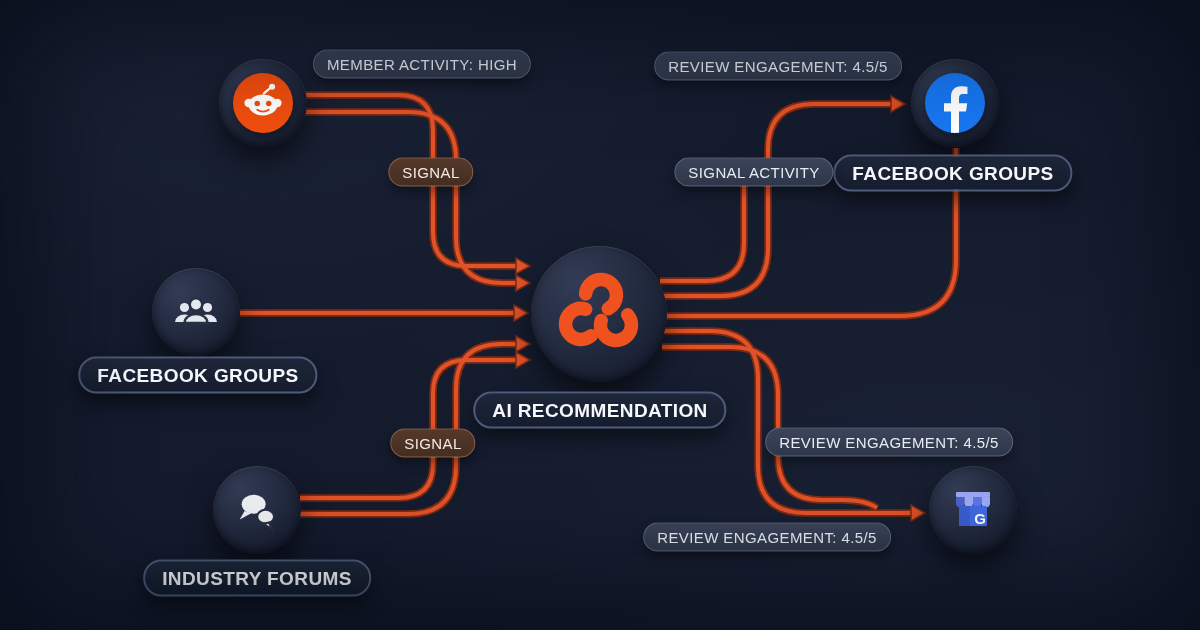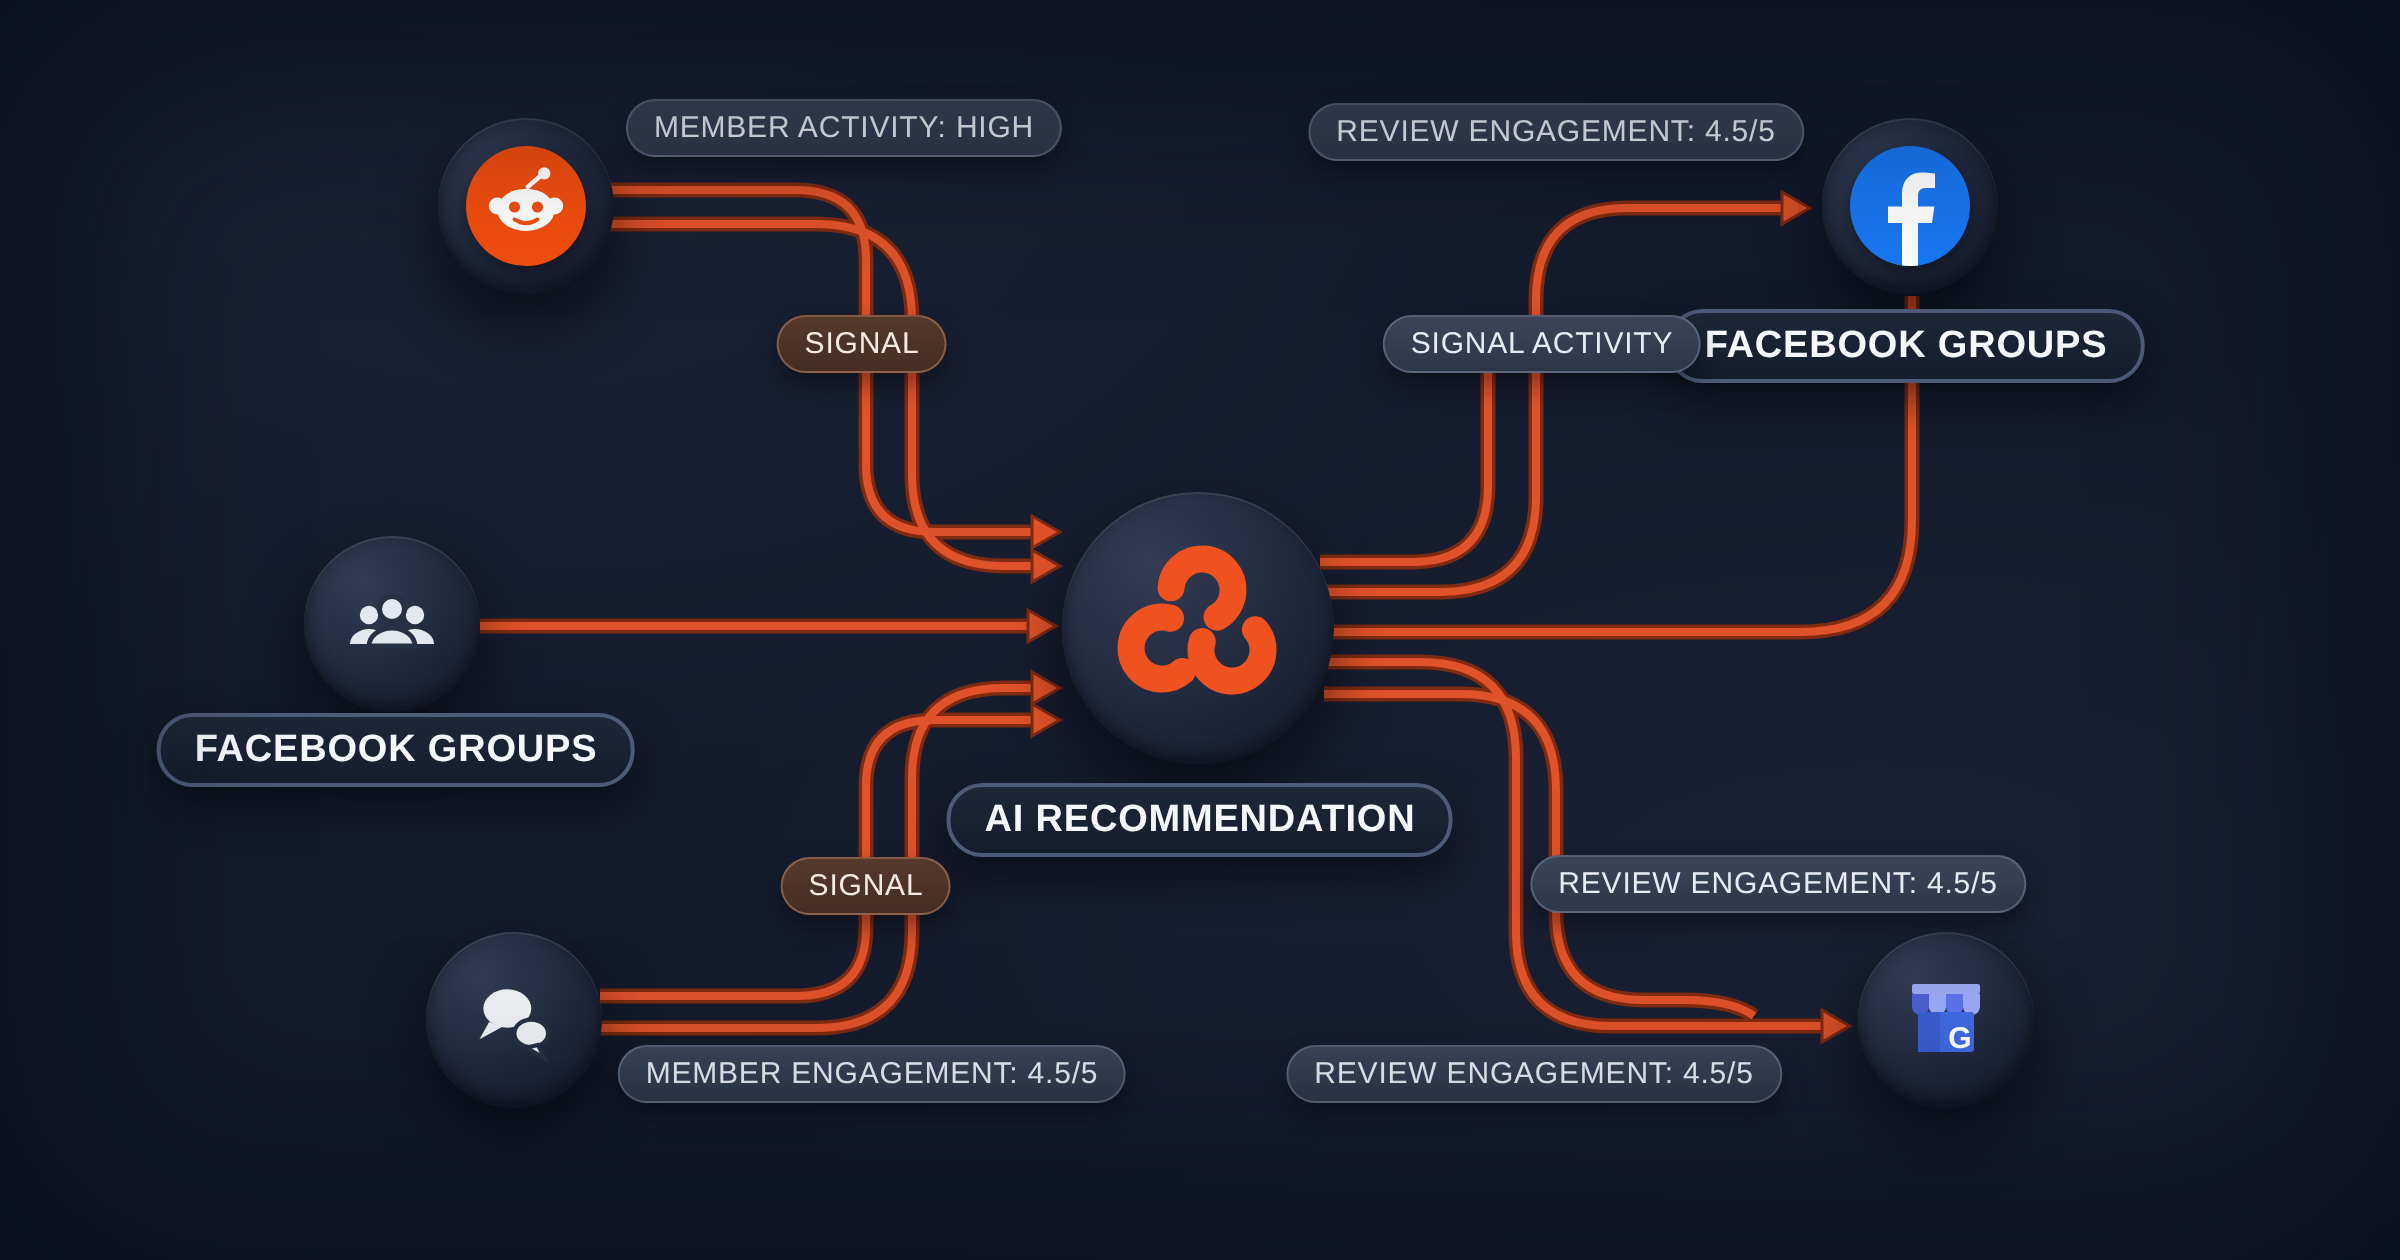--- a/index.html
+++ b/index.html
@@ -179,24 +179,24 @@
       <path d="M8.5 -13 h8.5 v6.5 a4.25 4 0 0 1 -8.5 0 z" fill="#9aa9f4"></path>
       <rect x="-14" y="-4" width="28" height="20" rx="1.5" fill="#3f6ae0"></rect>
       <rect x="-14" y="-4" width="11" height="20" fill="#3a5ecf"></rect>
       <text x="7" y="14" font-size="15" font-weight="bold" fill="#ffffff" text-anchor="middle" font-family="Liberation Sans, sans-serif">G</text>
     </svg>
   </div>
 
   <div class="node-label" style="left:953px;top:173px;">FACEBOOK GROUPS</div>
   <div class="node-label" style="left:198px;top:375px;">FACEBOOK GROUPS</div>
   <div class="node-label" style="left:600px;top:410px;">AI RECOMMENDATION</div>
+  <div class="node-label" style="left:257px;top:578px;">INDUSTRY FORUMS</div>
 
   <div class="badge" style="left:422px;top:64px;">MEMBER ACTIVITY: HIGH</div>
   <div class="badge signal" style="left:431px;top:172px;">SIGNAL</div>
   <div class="badge" style="left:778px;top:66px;">REVIEW ENGAGEMENT: 4.5/5</div>
-  <div class="badge" style="left:771px;top:172px;">SIGNAL ACTIVITY</div>
+  <div class="badge" style="left:754px;top:172px;">SIGNAL ACTIVITY</div>
   <div class="badge signal" style="left:433px;top:443px;">SIGNAL</div>
-  <div class="badge" style="left:436px;top:537px;">MEMBER ENGAGEMENT: 4.5/5</div>
   <div class="badge" style="left:889px;top:442px;">REVIEW ENGAGEMENT: 4.5/5</div>
   <div class="badge" style="left:767px;top:537px;">REVIEW ENGAGEMENT: 4.5/5</div>
 
   <div class="vignette"></div>
 </div>
 
 </body></html>

